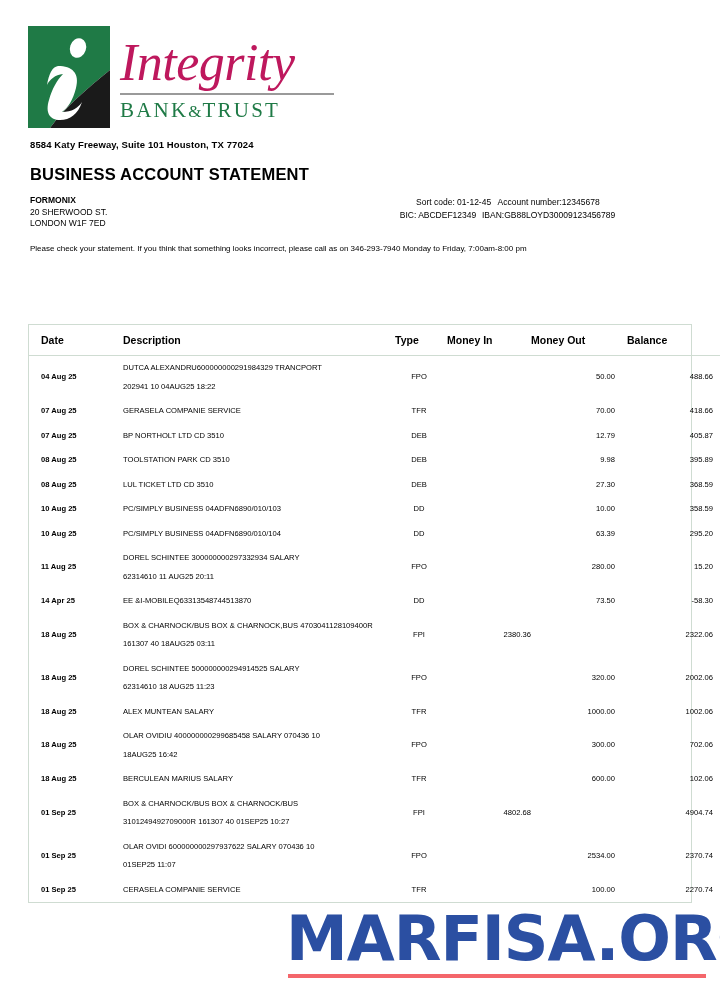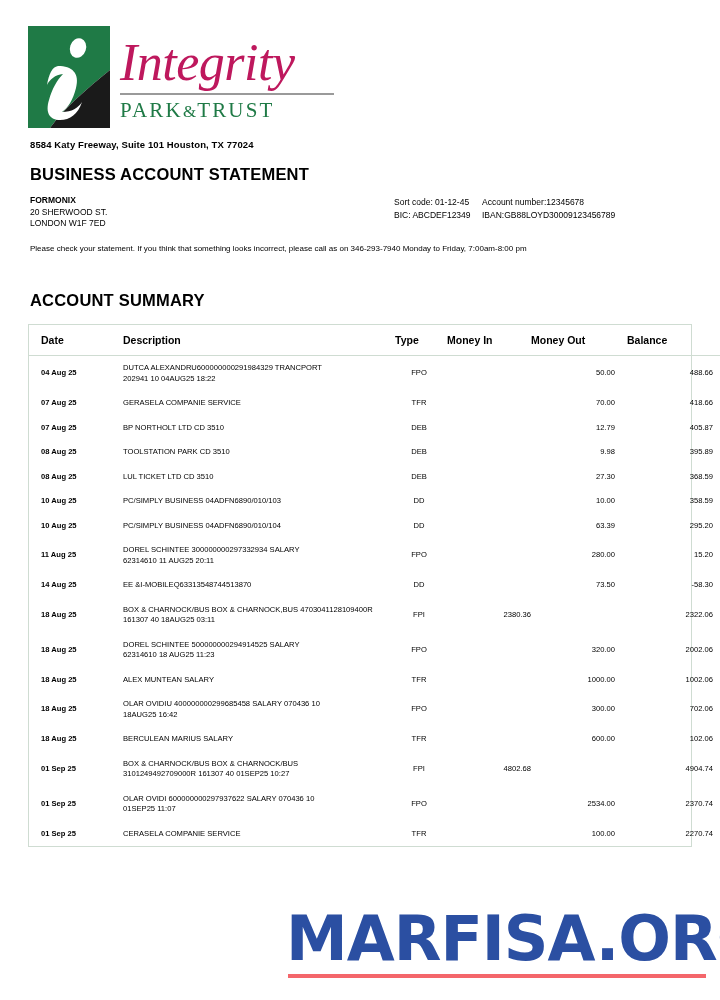--- a/index.html
+++ b/index.html
@@ -113,20 +113,21 @@
   .customer .cust-name {
     font-weight: bold;
   }
   .acct-meta {
     position: absolute;
     left: 394px;
     top: 196px;
     font-size: 8.5px;
     line-height: 12.5px;
     white-space: nowrap;
+    text-align: center;
   }
   .acct-meta .meta-row span { display: inline-block; }
   .acct-meta .m1 { width: 88px; }
 
   
   .disclaimer {
     position: absolute;
     left: 30px;
     top: 243px;
     font-size: 8px;
@@ -173,21 +174,21 @@
   th.c-desc { padding-left: 10px !important; }
   th.c-type { text-align: left; padding-left: 4px !important; }
   th.c-in   { text-align: right; padding-right: 6px !important; }
   th.c-out  { text-align: right; padding-right: 12px !important; }
   th.c-bal  { text-align: right; padding-right: 14px !important; }
 
   td.c-date { font-size: 8px; font-weight: bold; }
   td.c-type { font-size: 8px; }
   td.c-in, td.c-out, td.c-bal { font-size: 8px; }
 
-  .desc-l2 { display: block; }
+  .desc-l2 { display: block; margin-top: 8px; }
 
   
   .watermark {
     position: absolute;
     left: 286px;
     top: 906px;
     width: 424px;
     height: 76px;
   }
   .wm-text {
@@ -218,21 +219,21 @@
       <svg width="82" height="102" viewBox="0 0 82 102" xmlns="http://www.w3.org/2000/svg">
         <path d="M0 0 H82 V44 C60 62 36 82 22 102 H0 Z" fill="#1f7a46"></path>
         <path d="M82 44 V102 H22 C36 82 60 62 82 44 Z" fill="#1a1a1a"></path>
         <path d="M30 40 C44 40 52 47 48 62 C45 74 40 82 34 86 C44 86 50 82 54 76 C50 88 42 94 32 94 C22 94 17 87 21 74 C24 63 29 54 35 48 C27 49 22 53 19 59 C21 48 24 41 30 40 Z" fill="#ffffff"></path>
         <ellipse cx="50" cy="22" rx="8" ry="10" transform="rotate(18 50 22)" fill="#ffffff"></ellipse>
       </svg>
     </div>
     <div class="logo-word">
       <div class="logo-integrity">Integrity</div>
       <div class="logo-rule"></div>
-      <div class="logo-bank"><span>PARK</span><span class="amp">&amp;</span><span>TRUST</span></div>
+      <div class="logo-bank"><span>BANK</span><span class="amp">&amp;</span><span>TRUST</span></div>
     </div>
   </div>
 
   <div class="bank-address">8584 Katy Freeway, Suite 101 Houston, TX 77024</div>
 
   <div class="doc-title">BUSINESS ACCOUNT STATEMENT</div>
 
   <div class="customer">
     <div class="cust-name">FORMONIX</div>
     <div>20 SHERWOOD ST.</div>
@@ -245,21 +246,20 @@
     </div>
     <div class="meta-row">
       <span class="m1">BIC: ABCDEF12349</span><span>IBAN:GB88LOYD30009123456789</span>
     </div>
   </div>
 
   <div class="disclaimer">
     <div>Please check your statement. If you think that something looks incorrect, please call as on 346-293-7940 Monday to Friday, 7:00am-8:00 pm</div>
   </div>
 
-  <div class="section-title">ACCOUNT SUMMARY</div>
 
   <div class="tbl-wrap">
     <table class="stmt">
       <thead>
         <tr>
           <th class="c-date">Date</th>
           <th class="c-desc">Description</th>
           <th class="c-type">Type</th>
           <th class="c-in">Money In</th>
           <th class="c-out">Money Out</th>
@@ -325,21 +325,21 @@
           </tr>
           <tr>
             <td class="c-date">11 Aug 25</td>
             <td class="c-desc"><span>DOREL SCHINTEE 300000000297332934 SALARY</span><span class="desc-l2">62314610 11 AUG25 20:11</span></td>
             <td class="c-type">FPO</td>
             <td class="c-in"></td>
             <td class="c-out">280.00</td>
             <td class="c-bal">15.20</td>
           </tr>
           <tr>
-            <td class="c-date">14 Aug 25</td>
+            <td class="c-date">14 Apr 25</td>
             <td class="c-desc"><span>EE &amp;I-MOBILEQ63313548744513870</span></td>
             <td class="c-type">DD</td>
             <td class="c-in"></td>
             <td class="c-out">73.50</td>
             <td class="c-bal">-58.30</td>
           </tr>
           <tr>
             <td class="c-date">18 Aug 25</td>
             <td class="c-desc"><span>BOX &amp; CHARNOCK/BUS BOX &amp; CHARNOCK,BUS 4703041128109400R</span><span class="desc-l2">161307 40 18AUG25 03:11</span></td>
             <td class="c-type">FPI</td>

